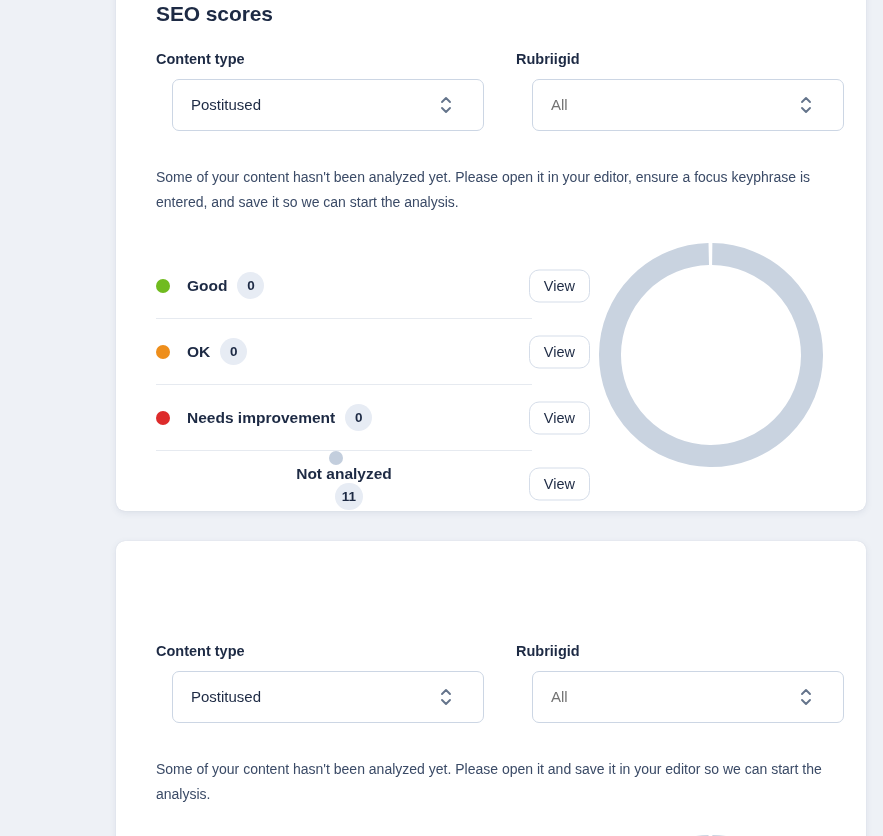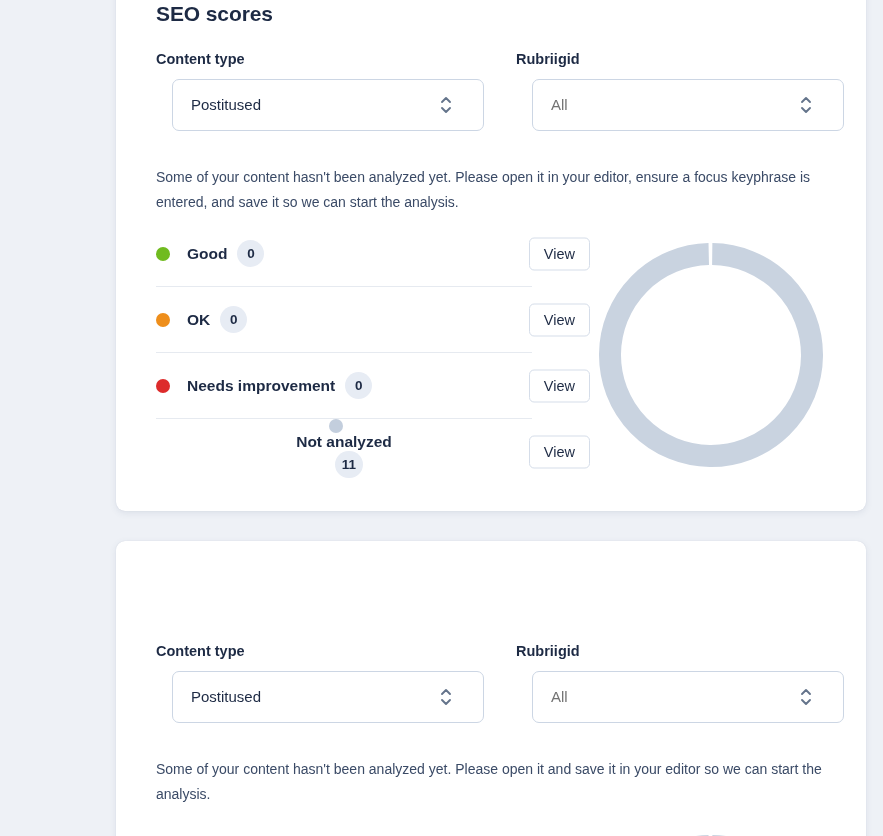--- a/index.html
+++ b/index.html
@@ -115,21 +115,21 @@
   }
   .card--seo .notice { top: 207px; }
   .card--readability .notice { top: 792px; }
 
   
   .scores {
     position: absolute;
     left: 40px;
     width: 376px;
   }
-  .card--seo .scores { top: 263px; }
+  .card--seo .scores { top: 295px; }
   .card--readability .scores { top: 862px; }
 
   .score-row {
     position: relative;
     height: 66px;
     display: flex;
     align-items: center;
     border-bottom: 1px solid #e6eaf0;
   }
   .score-row:last-child { border-bottom: none; flex-direction: column; }
@@ -164,21 +164,21 @@
     justify-content: center;
   }
 
   .view-button {
     position: absolute;
     right: -58px;
     top: 50%;
     transform: translateY(-50%);
     background: #ffffff;
     border: 1px solid #d5dde9;
-    border-radius: 5px;
+    border-radius: 10px;
     height: 33px;
     padding: 0 14px;
     font-family: "Liberation Sans", sans-serif;
     font-size: 14.5px;
     color: #1d2a44;
     cursor: pointer;
     line-height: 1;
   }
 
   

